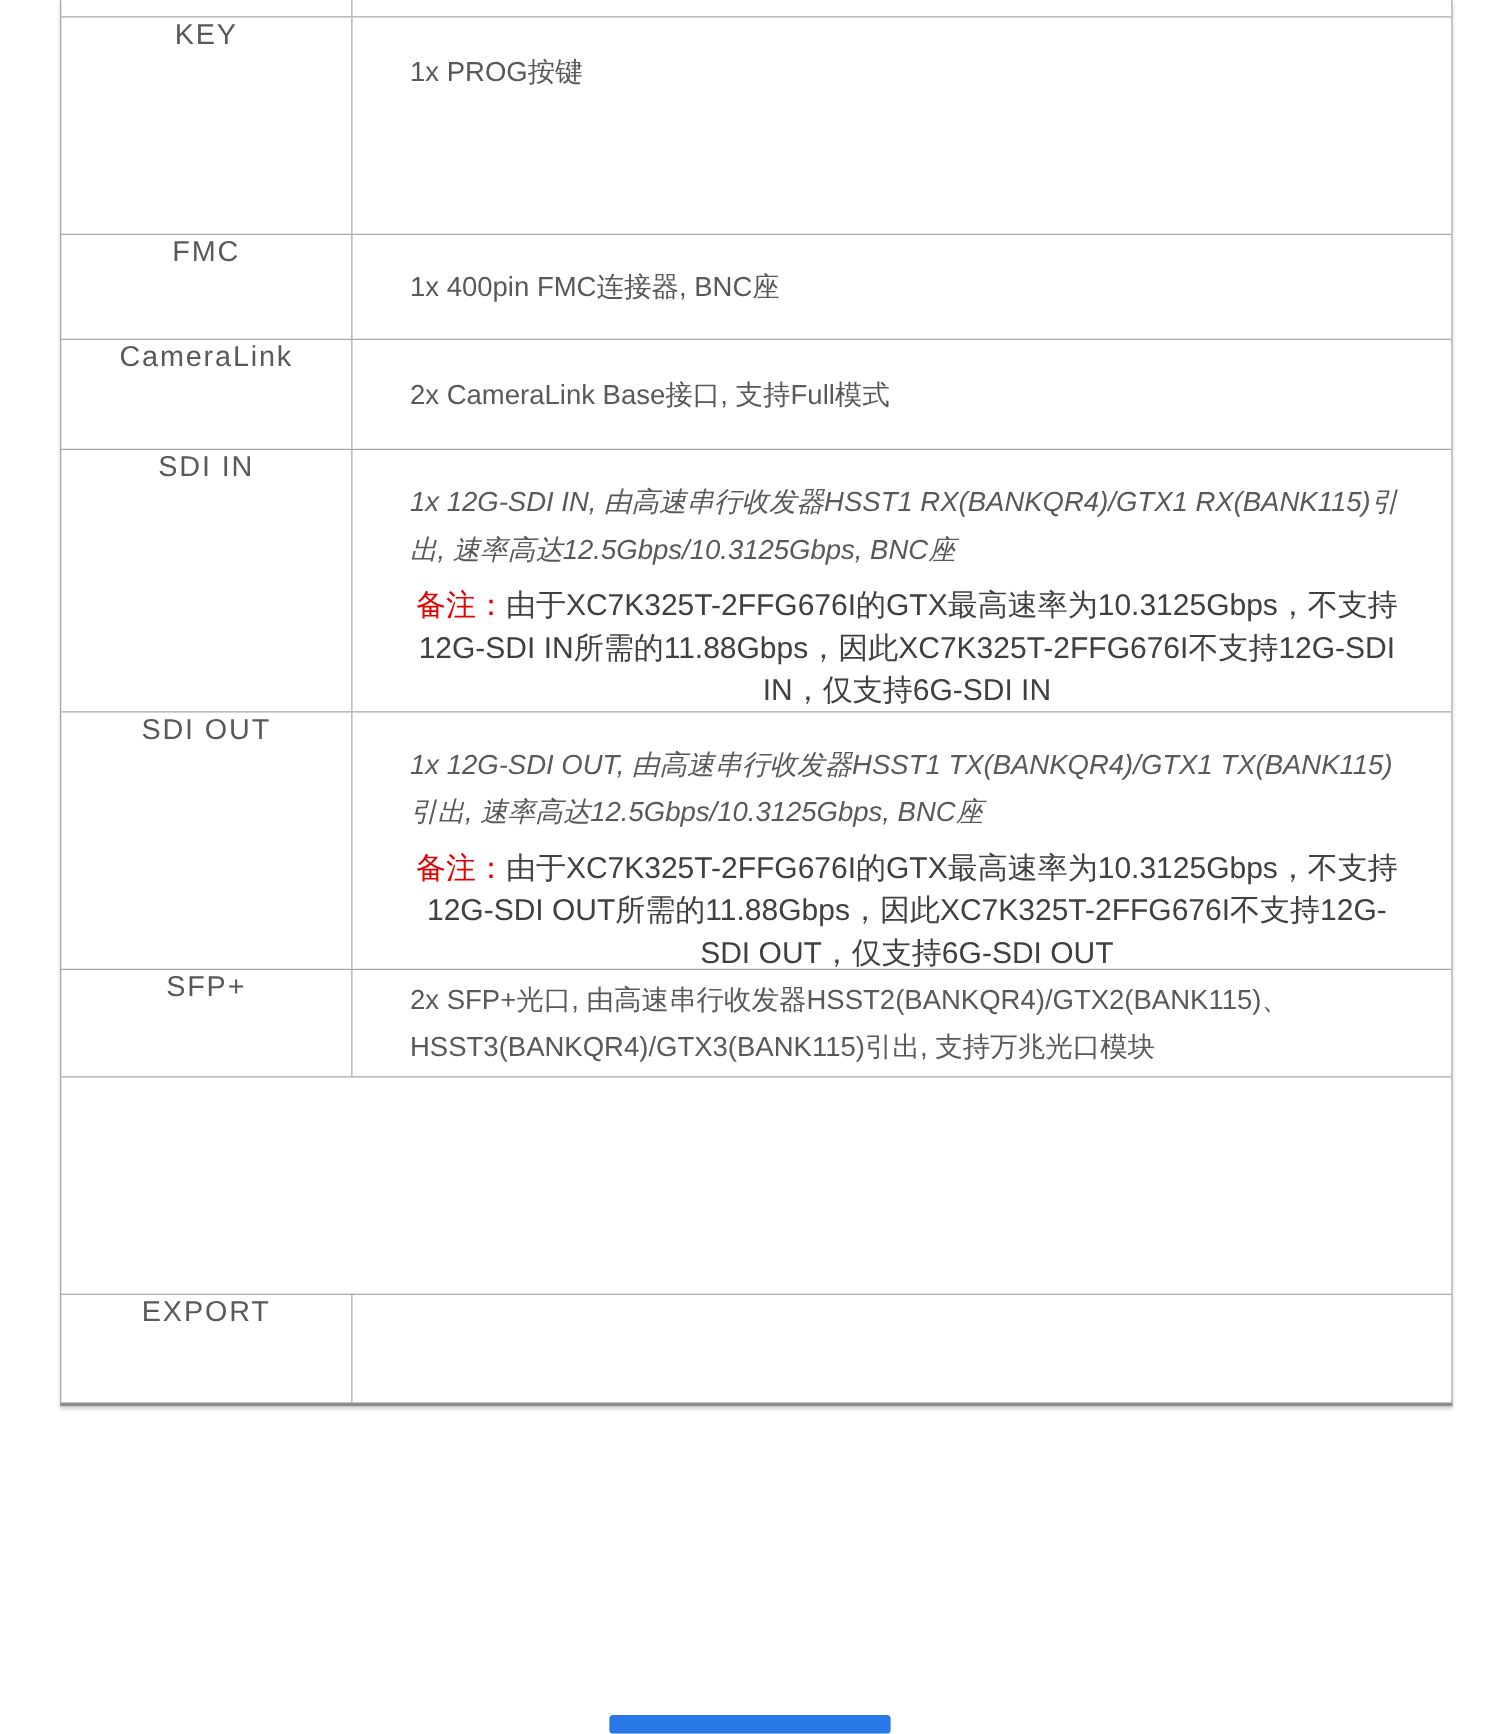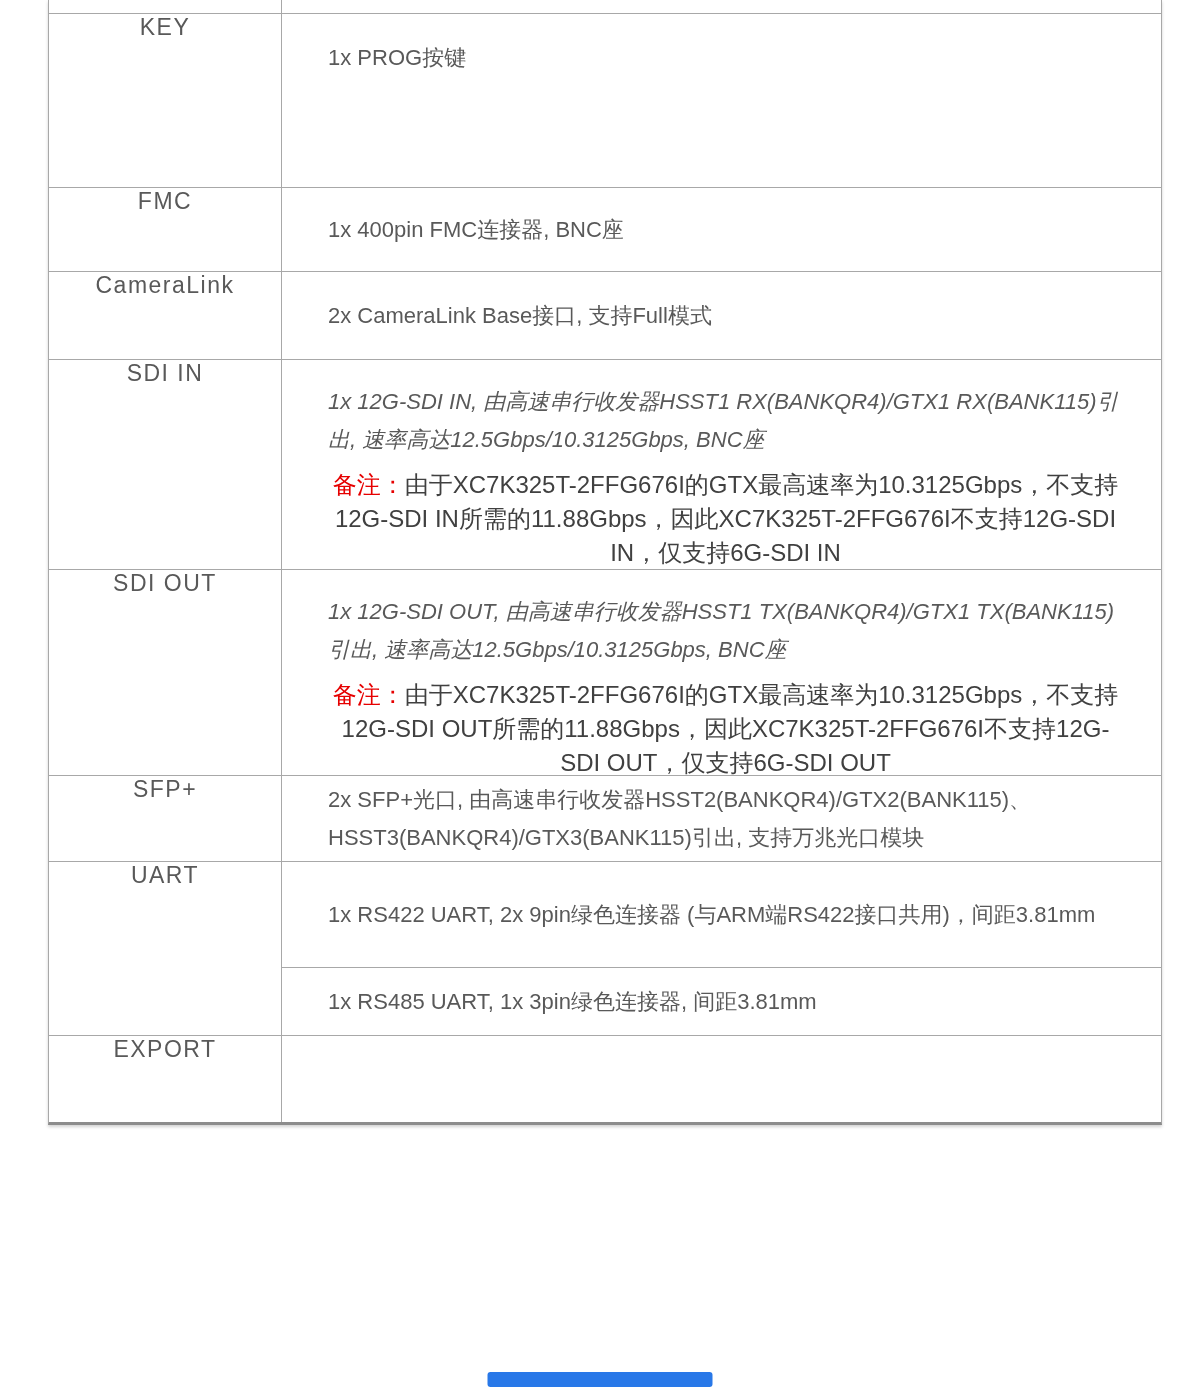--- a/index.html
+++ b/index.html
@@ -162,31 +162,20 @@
         <span>SFP+</span>
       </div>
       <div class="rcol">
         <div class="rcell" style="flex:1">
           <span>2x SFP+光口, 由高速串行收发器HSST2(BANKQR4)/GTX2(BANK115)、HSST3(BANKQR4)/GTX3(BANK115)引出, 支持万兆光口模块</span>
         </div>
       </div>
     </div>
 
     <div class="row" style="height:174px">
-      <div class="lcell">
-        <span>UART</span>
-      </div>
-      <div class="rcol">
-        <div class="rcell" style="height:105px">
-          <span>1x RS422 UART, 2x 9pin绿色连接器 (与ARM端RS422接口共用)，间距3.81mm</span>
-        </div>
-        <div class="rcell" style="flex:1">
-          <span>1x RS485 UART, 1x 3pin绿色连接器, 间距3.81mm</span>
-        </div>
-      </div>
     </div>
 
     <div class="row" style="height:86px">
       <div class="lcell">
         <span>EXPORT</span>
       </div>
     </div>
 
 
   </div>

